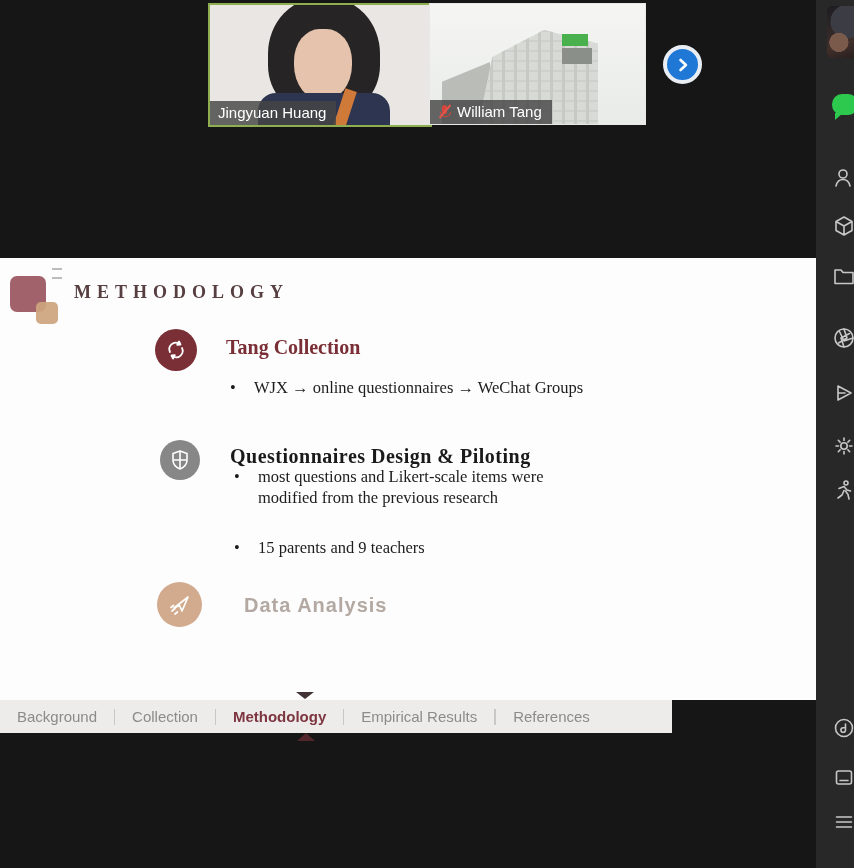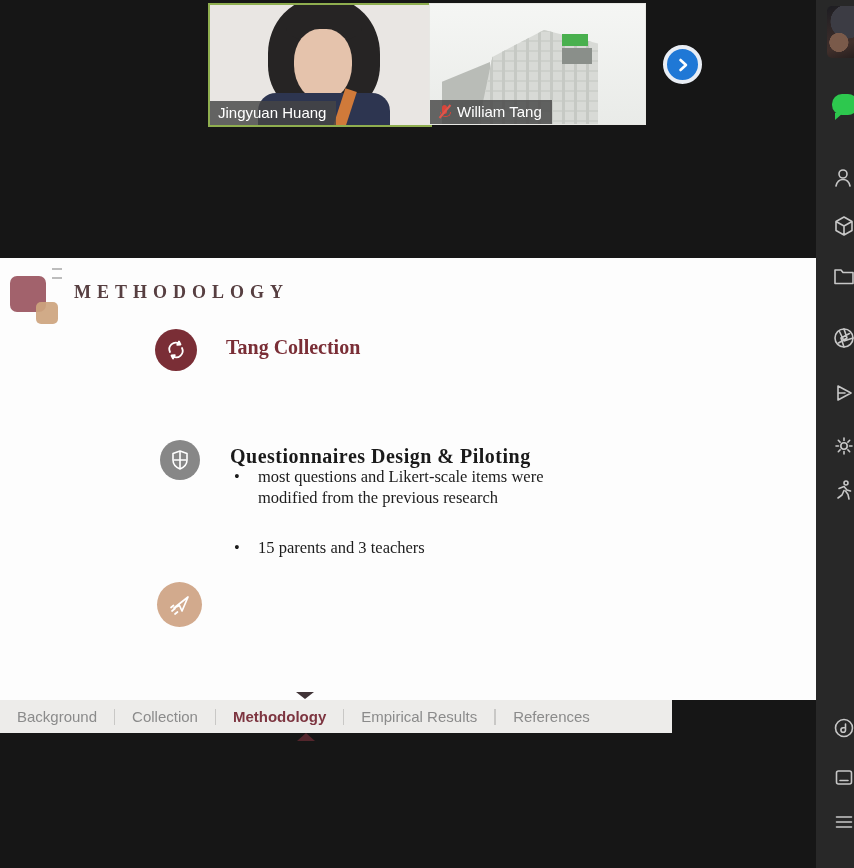--- a/index.html
+++ b/index.html
@@ -130,37 +130,39 @@
 
     <div class="sec-circle c1">
       <svg width="26" height="26" viewBox="0 0 26 26" stroke="#ffffff" fill="none" stroke-width="1.8" stroke-linecap="round" stroke-linejoin="round">
         <path d="M7 15 a6.5 6.5 0 0 1 9-8.5"></path>
           <path d="M16 4.5 l1.5 3 -3.3 .4 z" fill="#ffffff"></path>
         <path d="M19 11 a6.5 6.5 0 0 1 -9 8.5"></path>
           <path d="M10 21.5 l-1.5-3 3.3-.4 z" fill="#ffffff"></path>
       </svg>
     </div>
     <div class="sec-head h1">Tang Collection</div>
+    <div class="bullet bl1">WJX → online questionnaires  → WeChat Groups</div>
 
     <div class="sec-circle c2">
       <svg width="24" height="24" viewBox="0 0 24 24" stroke="#ffffff" fill="none" stroke-width="1.6" stroke-linejoin="round">
         <path d="M12 3 L19 5.5 V12 C19 16.5 15.5 19.5 12 21 C8.5 19.5 5 16.5 5 12 V5.5 Z"></path>
         <path d="M12 3 V21 M5.6 12 H18.4"></path>
       </svg>
     </div>
     <div class="sec-head h2">Questionnaires Design &amp; Piloting</div>
     <div class="bullet bl2">most questions and Likert-scale items were modified from the previous research</div>
-    <div class="bullet bl3">15 parents and 3 teachers</div>
+    <div class="bullet bl3">15 parents and 9 teachers</div>
 
     <div class="sec-circle c3">
       <svg width="28" height="28" viewBox="0 0 28 28" stroke="#ffffff" fill="none" stroke-width="1.7" stroke-linecap="round" stroke-linejoin="round">
         <path d="M8 17 L22 6 L16 20 L13.5 14.5 Z"></path>
         <path d="M6 20 l3-2.5 M5 16.5 l2.5-2 M9 23 l2.5-2"></path>
       </svg>
     </div>
+    <div class="sec-head h3">Data Analysis</div>
   </div>
 
   <div class="tri-down"></div>
   <div class="tabbar">
     <div class="tab">Background</div>
     <div class="tabdiv"></div>
     <div class="tab">Collection</div>
     <div class="tabdiv"></div>
     <div class="tab active">Methodology</div>
     <div class="tabdiv"></div>

